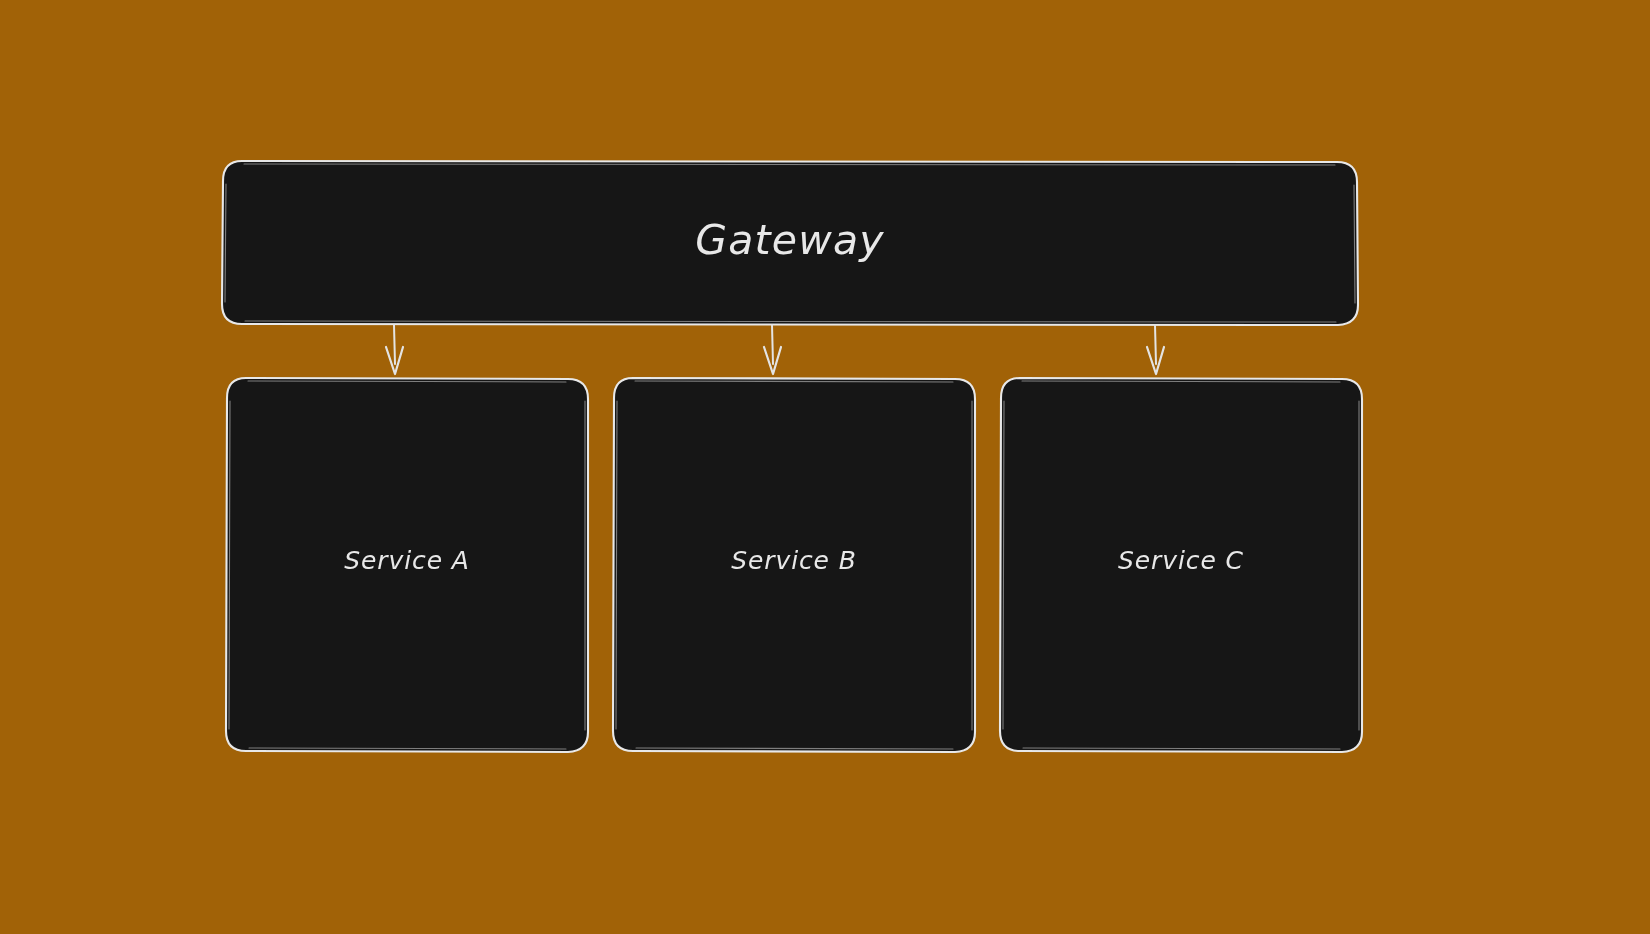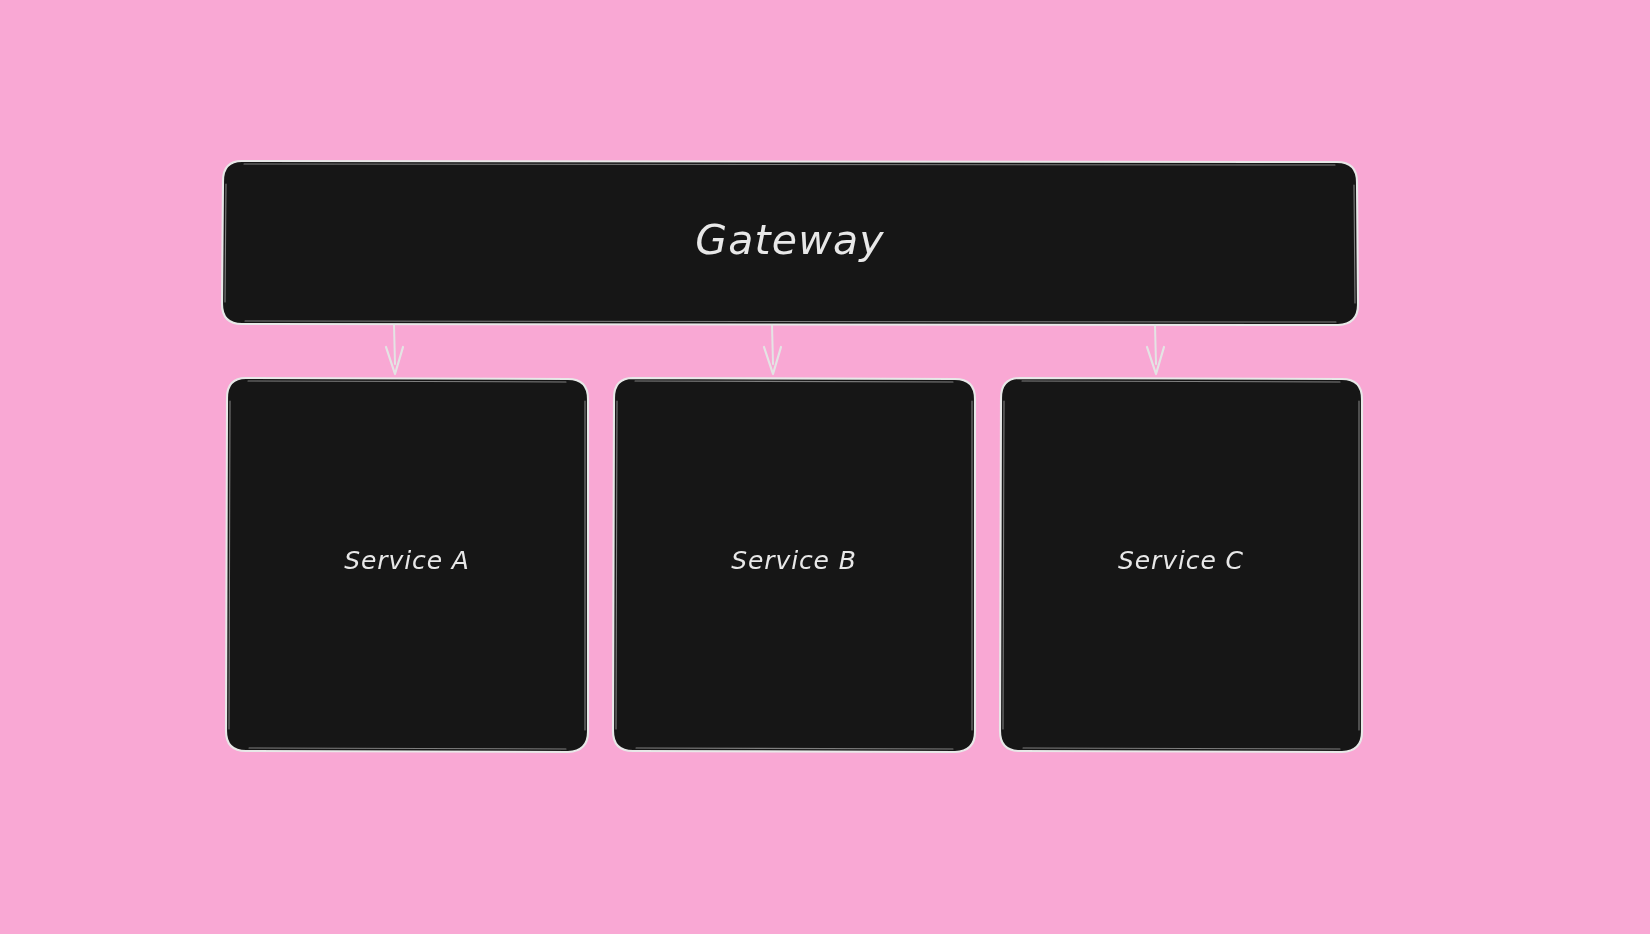--- a/index.html
+++ b/index.html
@@ -11,21 +11,21 @@
     height: 934px;
     overflow: hidden;
   }
   body {
     font-family: "DejaVu Sans", sans-serif;
   }
   #canvas {
     position: relative;
     width: 1650px;
     height: 934px;
-    background: #f9a8d4;
+    background: #a16207;
   }
   #diagram-svg {
     position: absolute;
     left: 0;
     top: 0;
     width: 1650px;
     height: 934px;
     display: block;
   }
   .node-shape {

